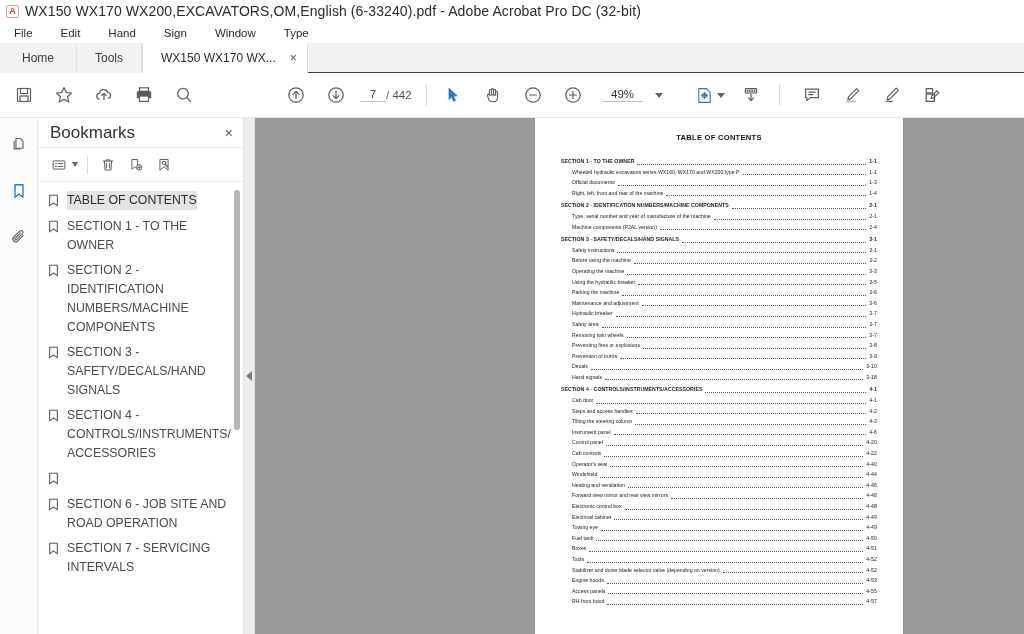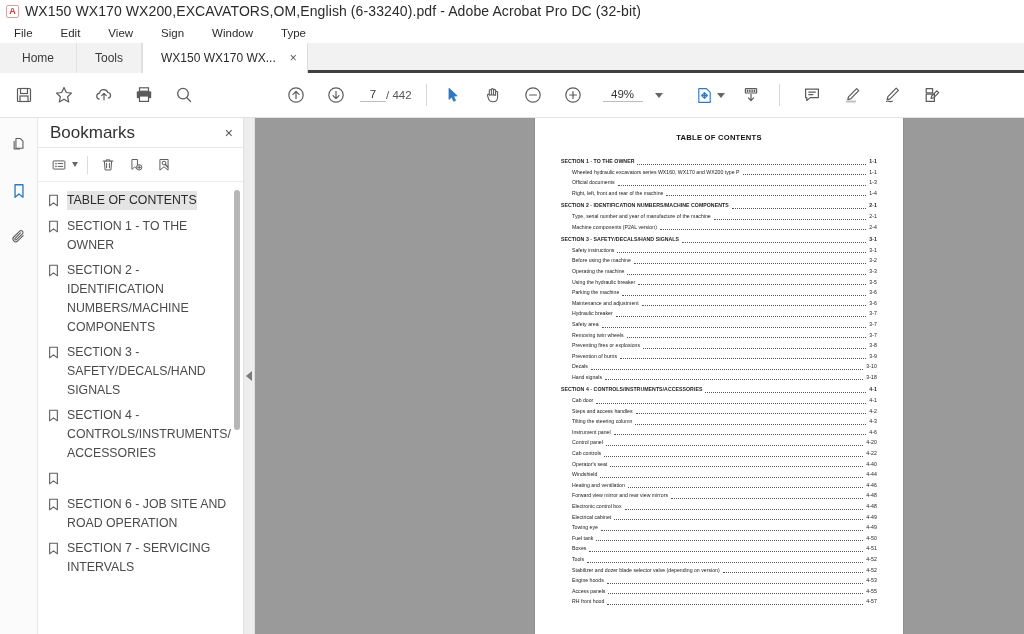--- a/index.html
+++ b/index.html
@@ -31,22 +31,22 @@
   .menubar {
     height: 21px; display: flex; align-items: center; gap: 12px;
     padding-left: 6px; background: #fff; flex: 0 0 21px;
   }
   .menubar .mi {
     font-size: 11.5px; color: #2b2b2b; padding: 2px 8px; cursor: default;
   }
 
   
   .tabstrip {
-    height: 30px; flex: 0 0 30px; display: flex; align-items: flex-start;
-    background: #f2f2f2; border-bottom: 3px solid #404040; position: relative;
+    height: 30px; flex: 0 0 30px; display: flex; align-items: center;
+    background: #f2f2f2; border-bottom: 1px solid #404040; position: relative;
   }
   .tab {
     height: 30px; display: flex; align-items: center; padding: 0 18px;
     font-size: 12px; color: #3a3a3a; background: #f2f2f2; cursor: default;
     border-right: 1px solid #e2e2e2;
   }
   .tab.home { padding: 0 22px; }
   .tab.active {
     background: #ffffff; color: #2b2b2b; border-right: 1px solid #dcdcdc;
     border-left: 1px solid #dcdcdc; position: relative; padding-right: 10px;
@@ -173,21 +173,21 @@
 <div class="app">
 
   <div class="titlebar">
     <div class="acro-logo"></div>
     <div class="title">WX150 WX170 WX200,EXCAVATORS,OM,English (6-33240).pdf - Adobe Acrobat Pro DC (32-bit)</div>
   </div>
 
   <div class="menubar">
     <div class="mi">File</div>
     <div class="mi">Edit</div>
-    <div class="mi">View</div>
+    <div class="mi">Hand</div>
     <div class="mi">Sign</div>
     <div class="mi">Window</div>
     <div class="mi">Type</div>
   </div>
 
   <div class="tabstrip">
     <div class="tab home">Home</div>
     <div class="tab">Tools</div>
     <div class="tab active">
       <span>WX150 WX170 WX...</span>

